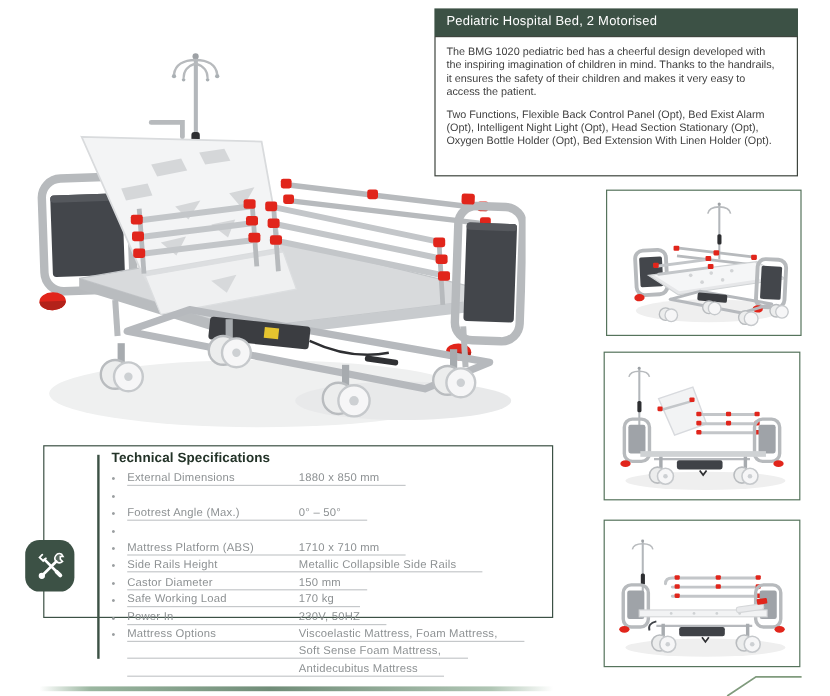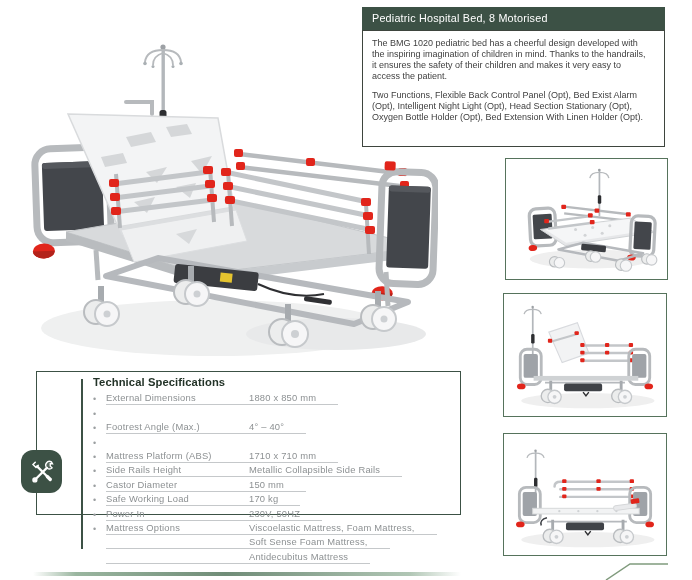--- a/index.html
+++ b/index.html
@@ -180,21 +180,21 @@
           <rect x="-3" y="-26" width="6" height="18" fill="#a7abaf"></rect>
           <circle cx="-5" cy="0" r="12" fill="#eceded" stroke="#b9bcbf" stroke-width="2"></circle>
           <circle cx="6" cy="2" r="12" fill="#f6f6f7" stroke="#c6c9cc" stroke-width="2"></circle>
           <circle cx="6" cy="2" r="3.5" fill="#cdd0d3"></circle>
         </g>
   </g>
 </svg>
 </div>
 
 <div class="header-bar">
-  <span>Pediatric Hospital Bed, 8 Motorised</span>
+  <span>Pediatric Hospital Bed, 2 Motorised</span>
 </div>
 
 <div class="desc-box">
   <p>The BMG 1020 pediatric bed has a cheerful design developed with the inspiring imagination of children in mind. Thanks to the handrails, it ensures the safety of their children and makes it very easy to access the patient.</p>
   <p>Two Functions, Flexible Back Control Panel (Opt), Bed Exist Alarm (Opt), Intelligent Night Light (Opt), Head Section Stationary (Opt), Oxygen Bottle Holder (Opt), Bed Extension With Linen Holder (Opt).</p>
 </div>
 
 <div class="thumb" id="thumb1">
 <svg viewBox="0 0 163 122">
   <ellipse cx="86" cy="103" rx="64" ry="10" fill="#efefef"></ellipse>
@@ -379,21 +379,21 @@
             <span class="spec-value">1880 x 850 mm</span>
           </span>
         </div>
         <div class="spec-row">
           <span class="bullet">•</span>
         </div>
         <div class="spec-row">
           <span class="bullet">•</span>
           <span class="row-line">
             <span class="spec-label">Footrest Angle (Max.)</span>
-            <span class="spec-value">4° – 40°</span>
+            <span class="spec-value">0° – 50°</span>
           </span>
         </div>
         <div class="spec-row">
           <span class="bullet">•</span>
         </div>
         <div class="spec-row">
           <span class="bullet">•</span>
           <span class="row-line">
             <span class="spec-label">Mattress Platform (ABS)</span>
             <span class="spec-value">1710 x 710 mm</span>

